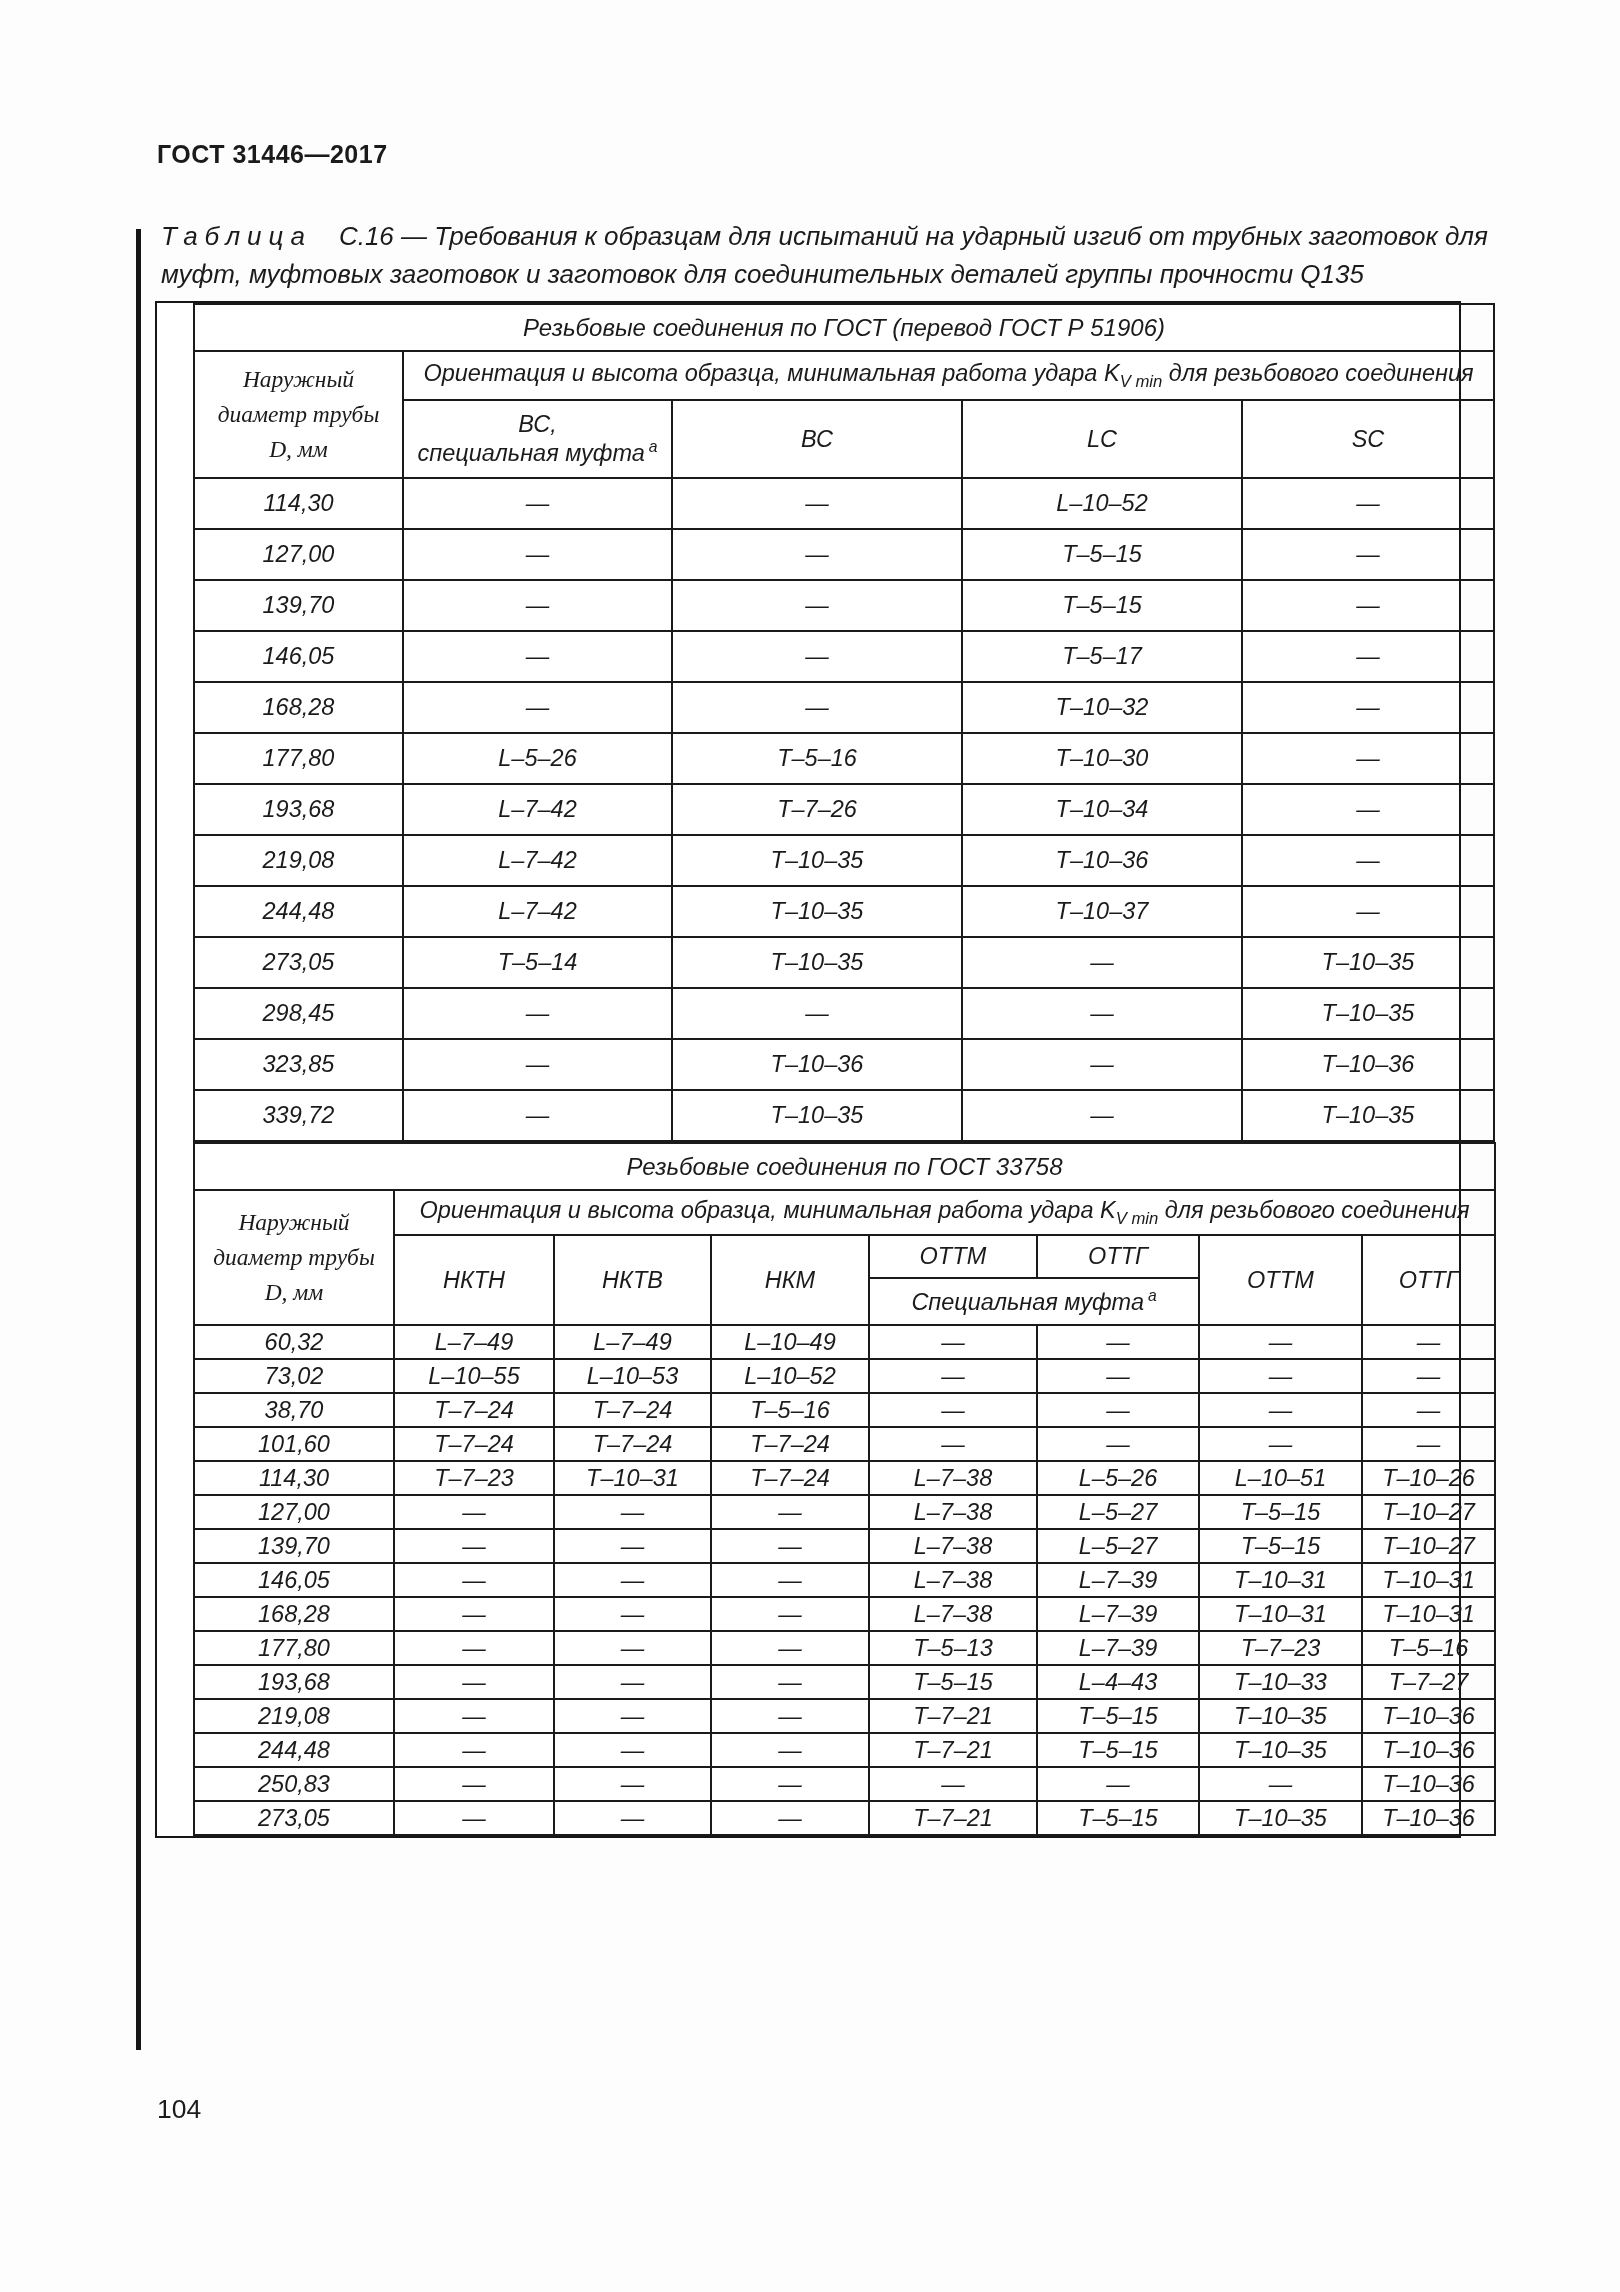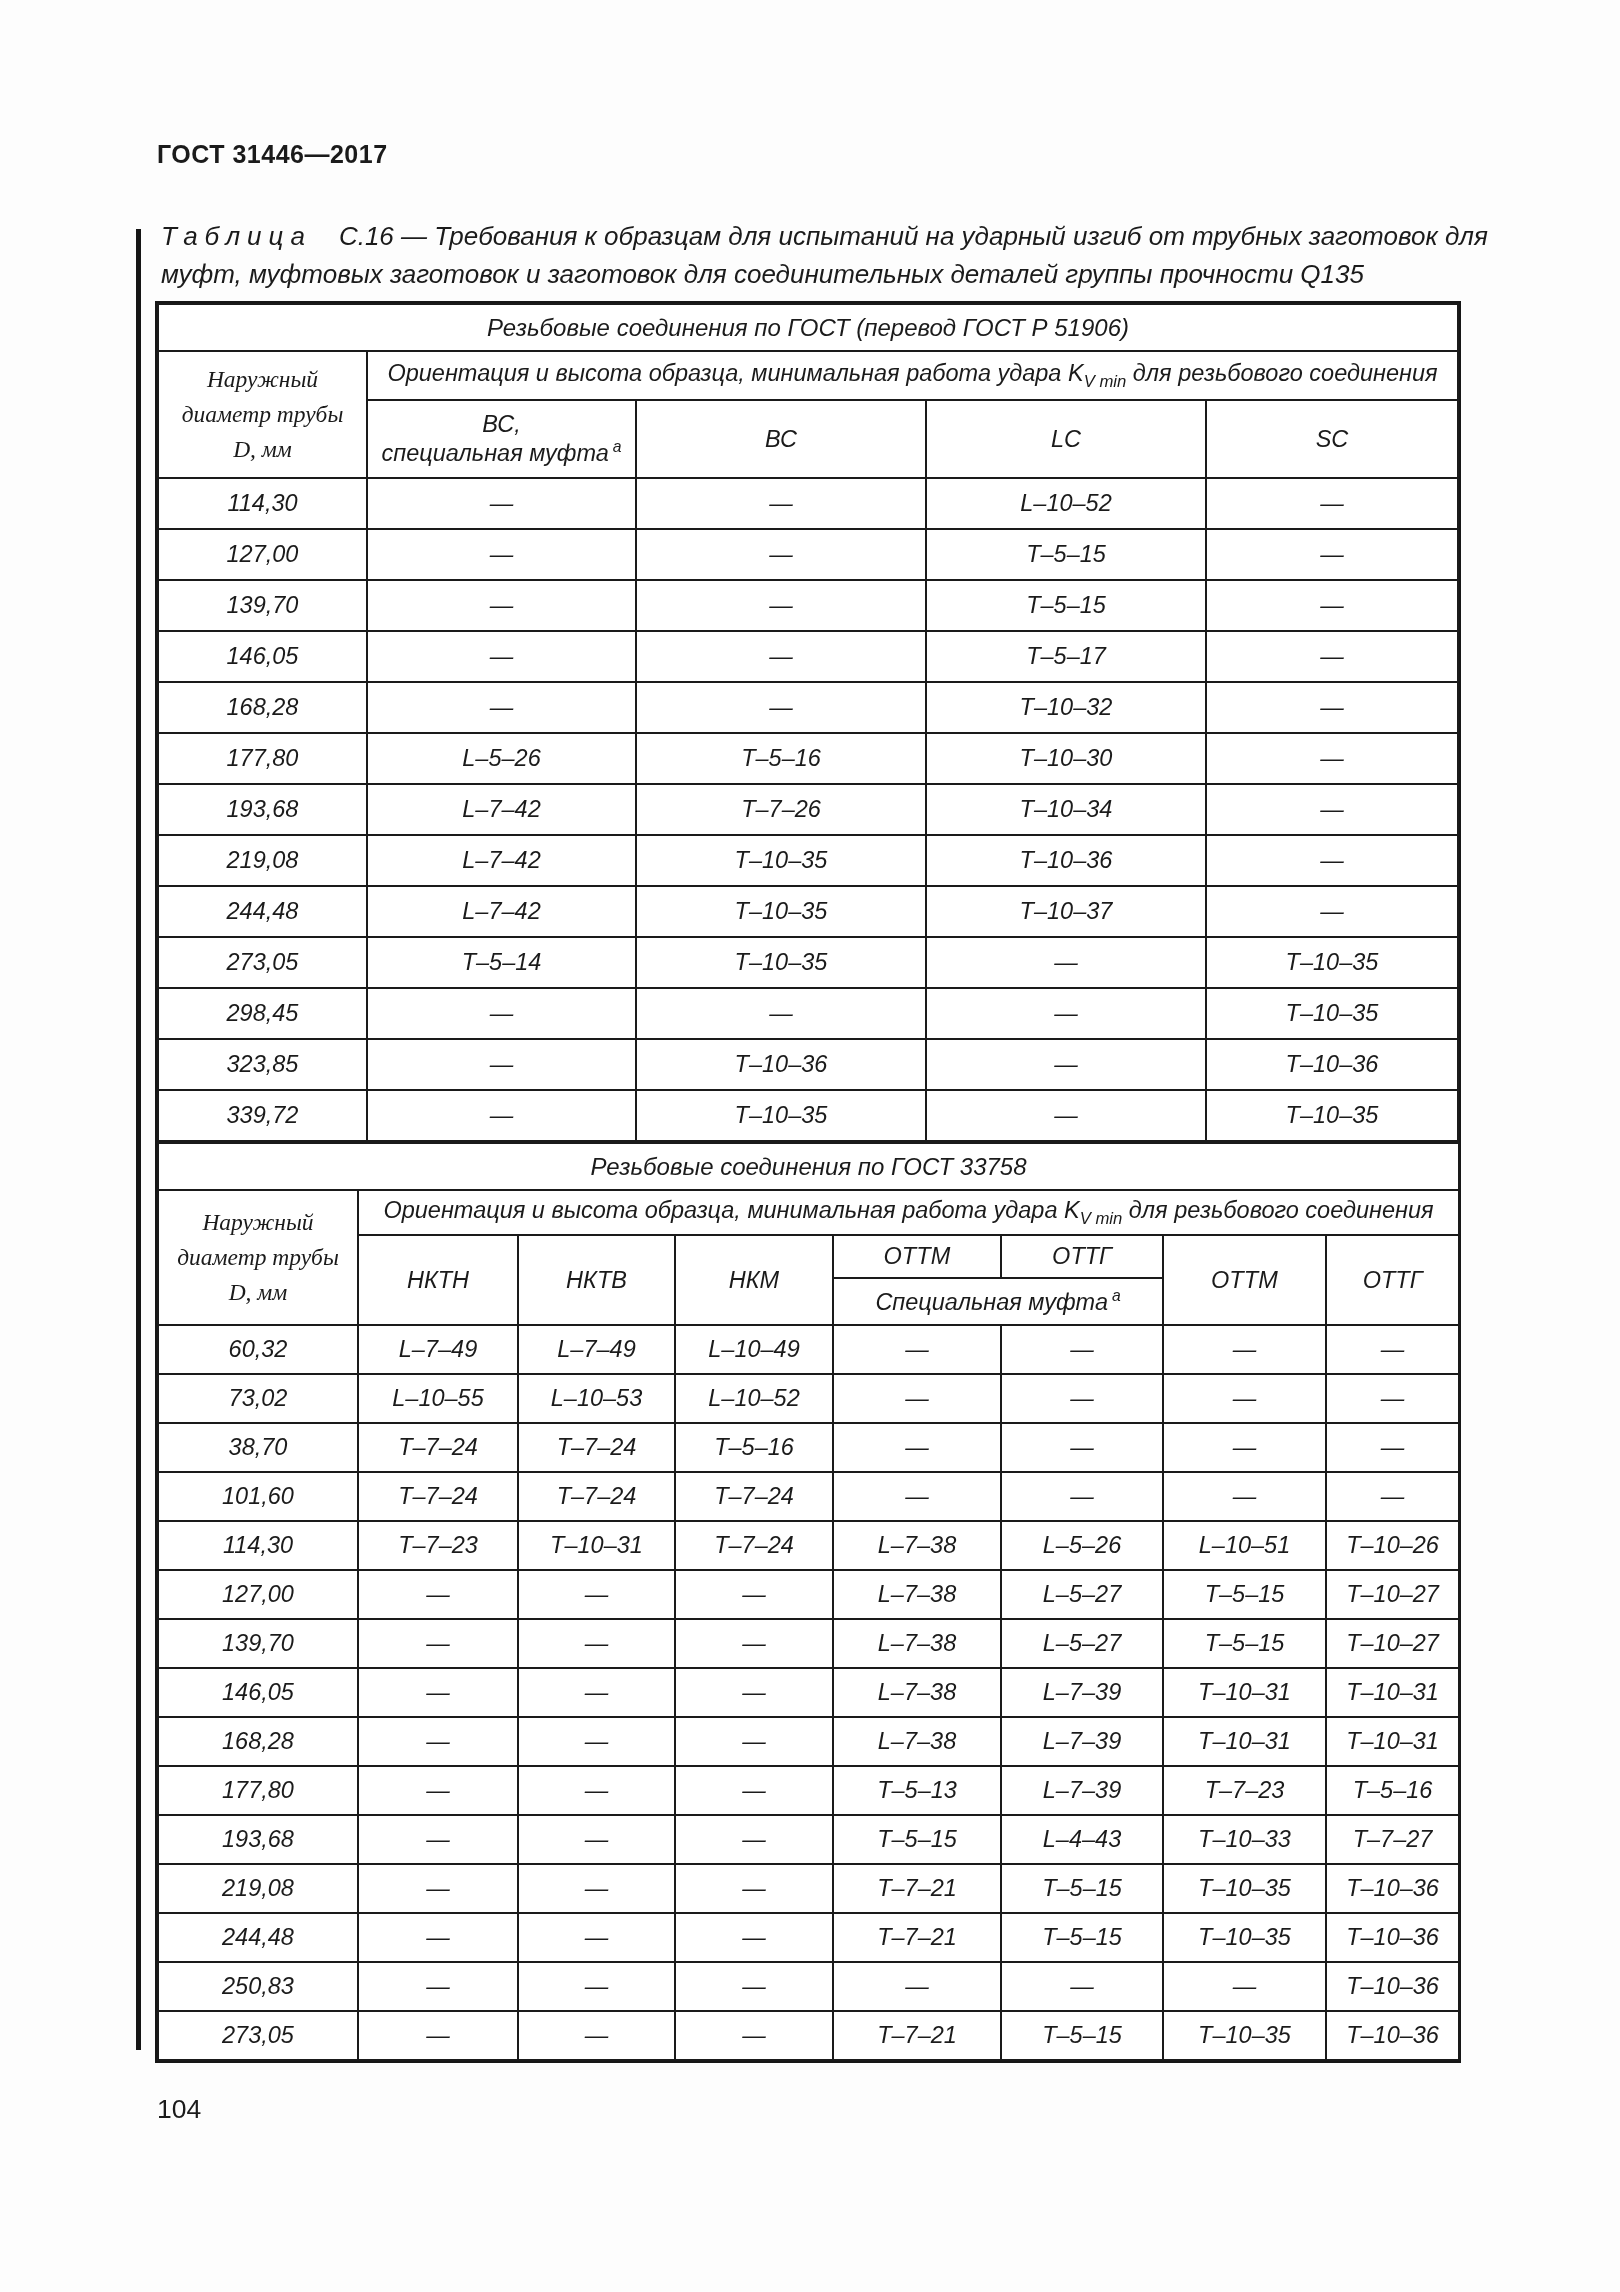--- a/index.html
+++ b/index.html
@@ -17,40 +17,40 @@
     position:absolute;left:157px;top:140px;
     font-size:25px;font-weight:bold;letter-spacing:0.5px;
   }
   .table-title{
     position:absolute;left:161px;top:218px;width:1374px;
     font-size:26px;font-style:italic;line-height:1.45;margin:0;
   }
   .table-title .spaced{letter-spacing:6.9px;margin-right:27px;}
   .table-wrap{
     position:absolute;left:155px;top:301px;width:1306px;
-    border:2.9px solid #161616;box-sizing:border-box;background:#fff;
+    border:2.9px solid #161616;box-sizing:border-box;background:#fff;padding-left:36px;
   }
   table{
     width:100%;border-collapse:collapse;table-layout:fixed;
   }
   td{
     border:2px solid #1a1a1a;
     text-align:center;vertical-align:middle;
     font-size:23.5px;font-style:italic;
     padding:2px 3.9px;box-sizing:border-box;
     overflow:hidden;
   }
   tr.band td{height:47px;font-size:24px;}
   .s1 tr.kvrow td{height:49px;}
   .s1 tr.h2row td{height:78px;}
   .s2 tr.kvrow td{height:45px;}
   .s2 tr.colrow td{height:43px;}
   .s2 tr.specialrow td{height:47px;}
   .s1 tbody.datarows tr{height:51px;}
-  .s2 tbody.datarows tr{height:49px;}
+  .s2 tbody.datarows tr{height:34px;}
   td.diam{white-space:pre-line;line-height:1.5;font-family:Liberation Serif, serif;}
   .sub{font-size:16.7px;vertical-align:-5.9px;}
   sup{font-size:15.7px;margin-left:3.9px;}
   tr.band td, .s1 tr.h2row td, .s2 tr.specialrow td, .s2 tr.colrow td.tall{
     border-bottom-width:2.9px;
   }
   .page-number{
     position:absolute;left:157px;top:2066px;font-size:26.5px;margin-top:28px;
   }
 </style>

